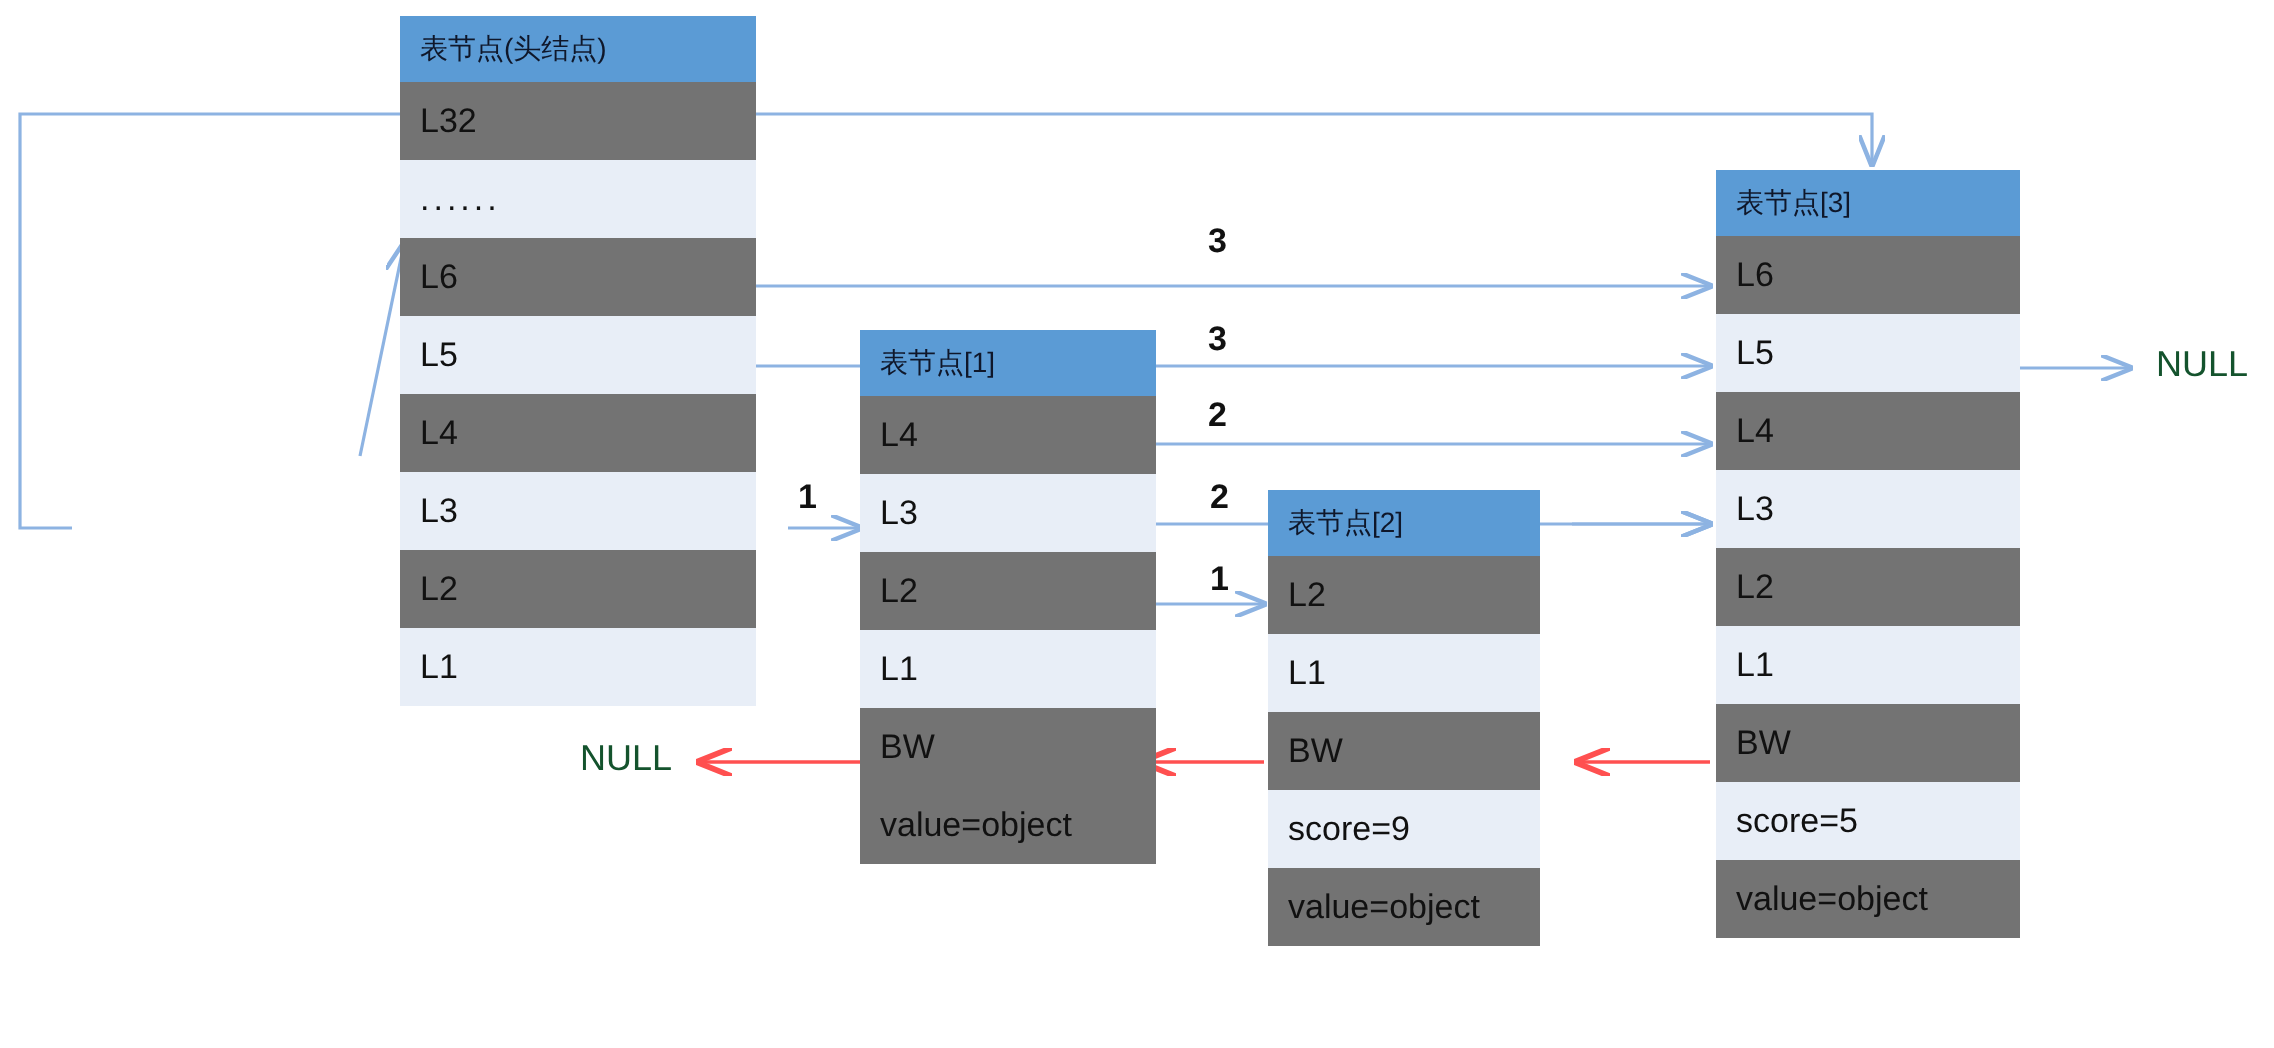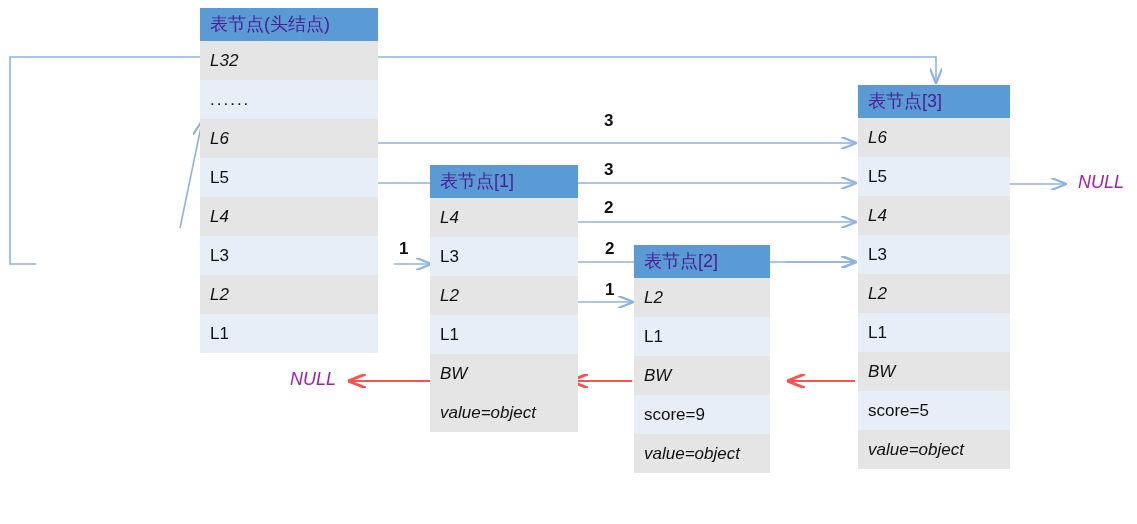--- a/index.html
+++ b/index.html
@@ -7,38 +7,38 @@
     width:1137px;height:524px;
     background:#ffffff;
     font-family:"Liberation Sans","DejaVu Sans",sans-serif;
     position:relative;overflow:hidden;
   }
   #canvas{position:absolute;left:0;top:0;width:1137px;height:524px;}
   svg.wires{position:absolute;left:0;top:0;width:1137px;height:524px;pointer-events:none;}
 
   .box{position:absolute;}
   .box .hdr{
-    background:#5b9bd5;color:#4c1d95;
-    font-size:18px;line-height:33px;height:33px;
+    background:#5b9bd5;color:#0f172a;
+    font-size:14px;line-height:33px;height:33px;
     padding-left:10px;box-sizing:border-box;
     white-space:nowrap;overflow:hidden;
   }
   .box .row{
     height:39px;line-height:39px;
     font-size:17px;color:#111111;
     padding-left:10px;box-sizing:border-box;
     white-space:nowrap;overflow:hidden;
   }
-  .box .row.d{background:#e5e5e5;font-style:italic;}
+  .box .row.d{background:#737373;}
   .box .row.l{background:#e8eef7;}
 
   .dots{letter-spacing:2px;font-size:17px;}
 
   .nulltxt{
-    position:absolute;font-size:18px;color:#a21caf;white-space:nowrap;font-style:italic;
+    position:absolute;font-size:18px;color:#14532d;white-space:nowrap;
   }
   .spanlbl{
     position:absolute;font-size:17px;color:#111111;
     font-weight:bold;white-space:nowrap;
   }
 </style>
 </head>
 <body>
 
 <div id="canvas">

